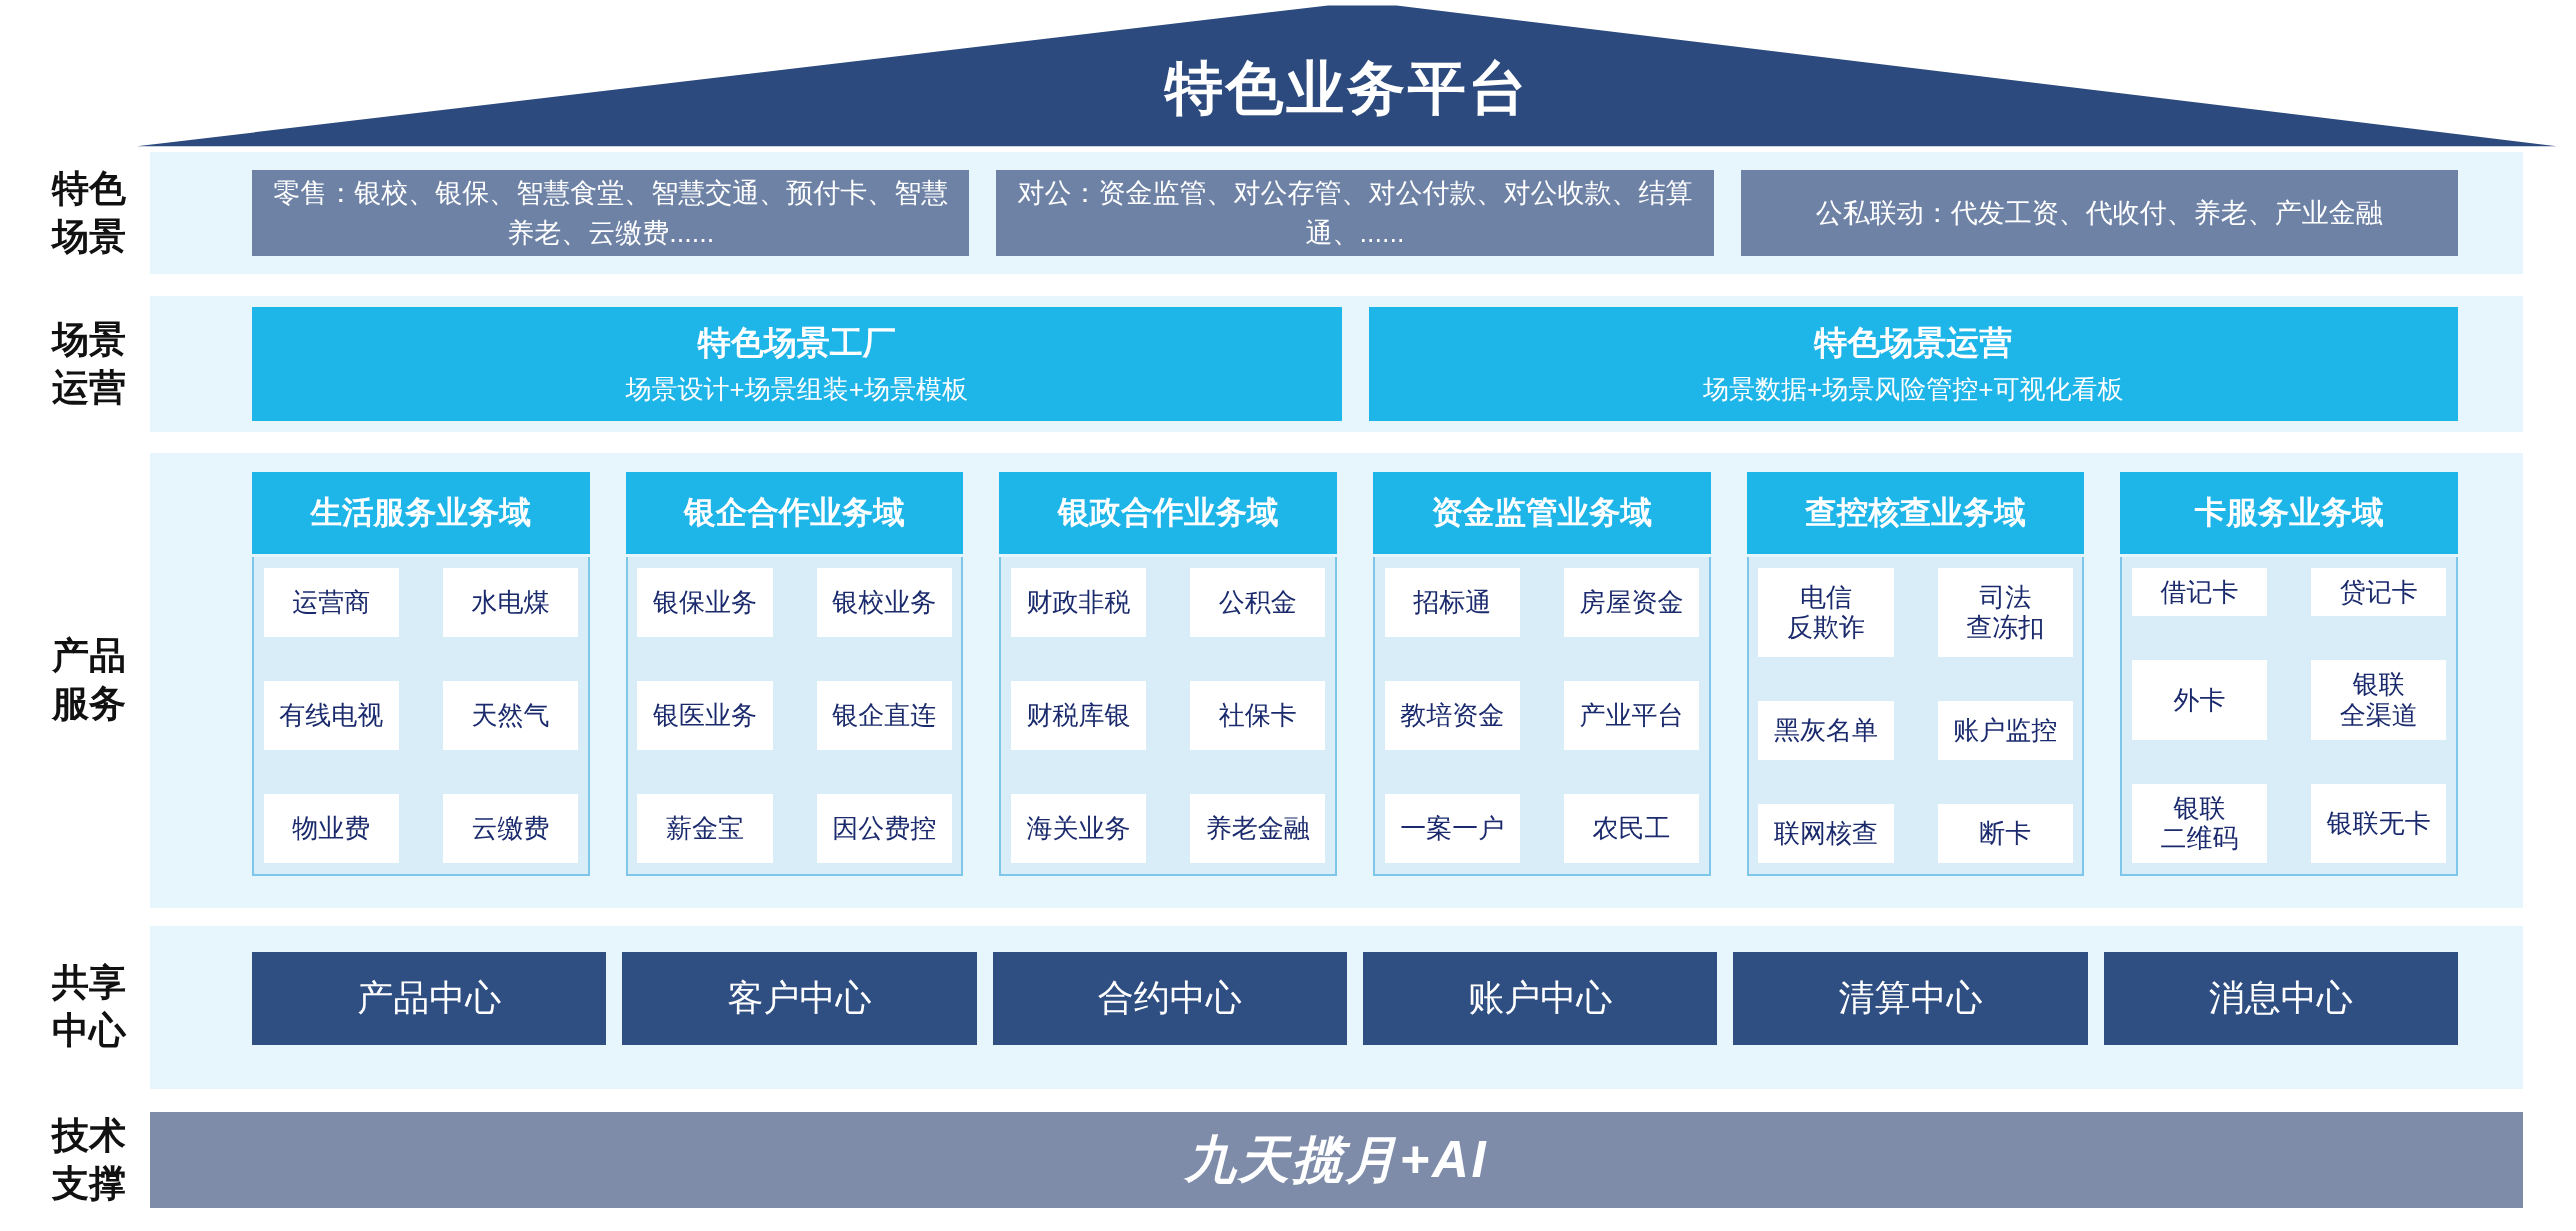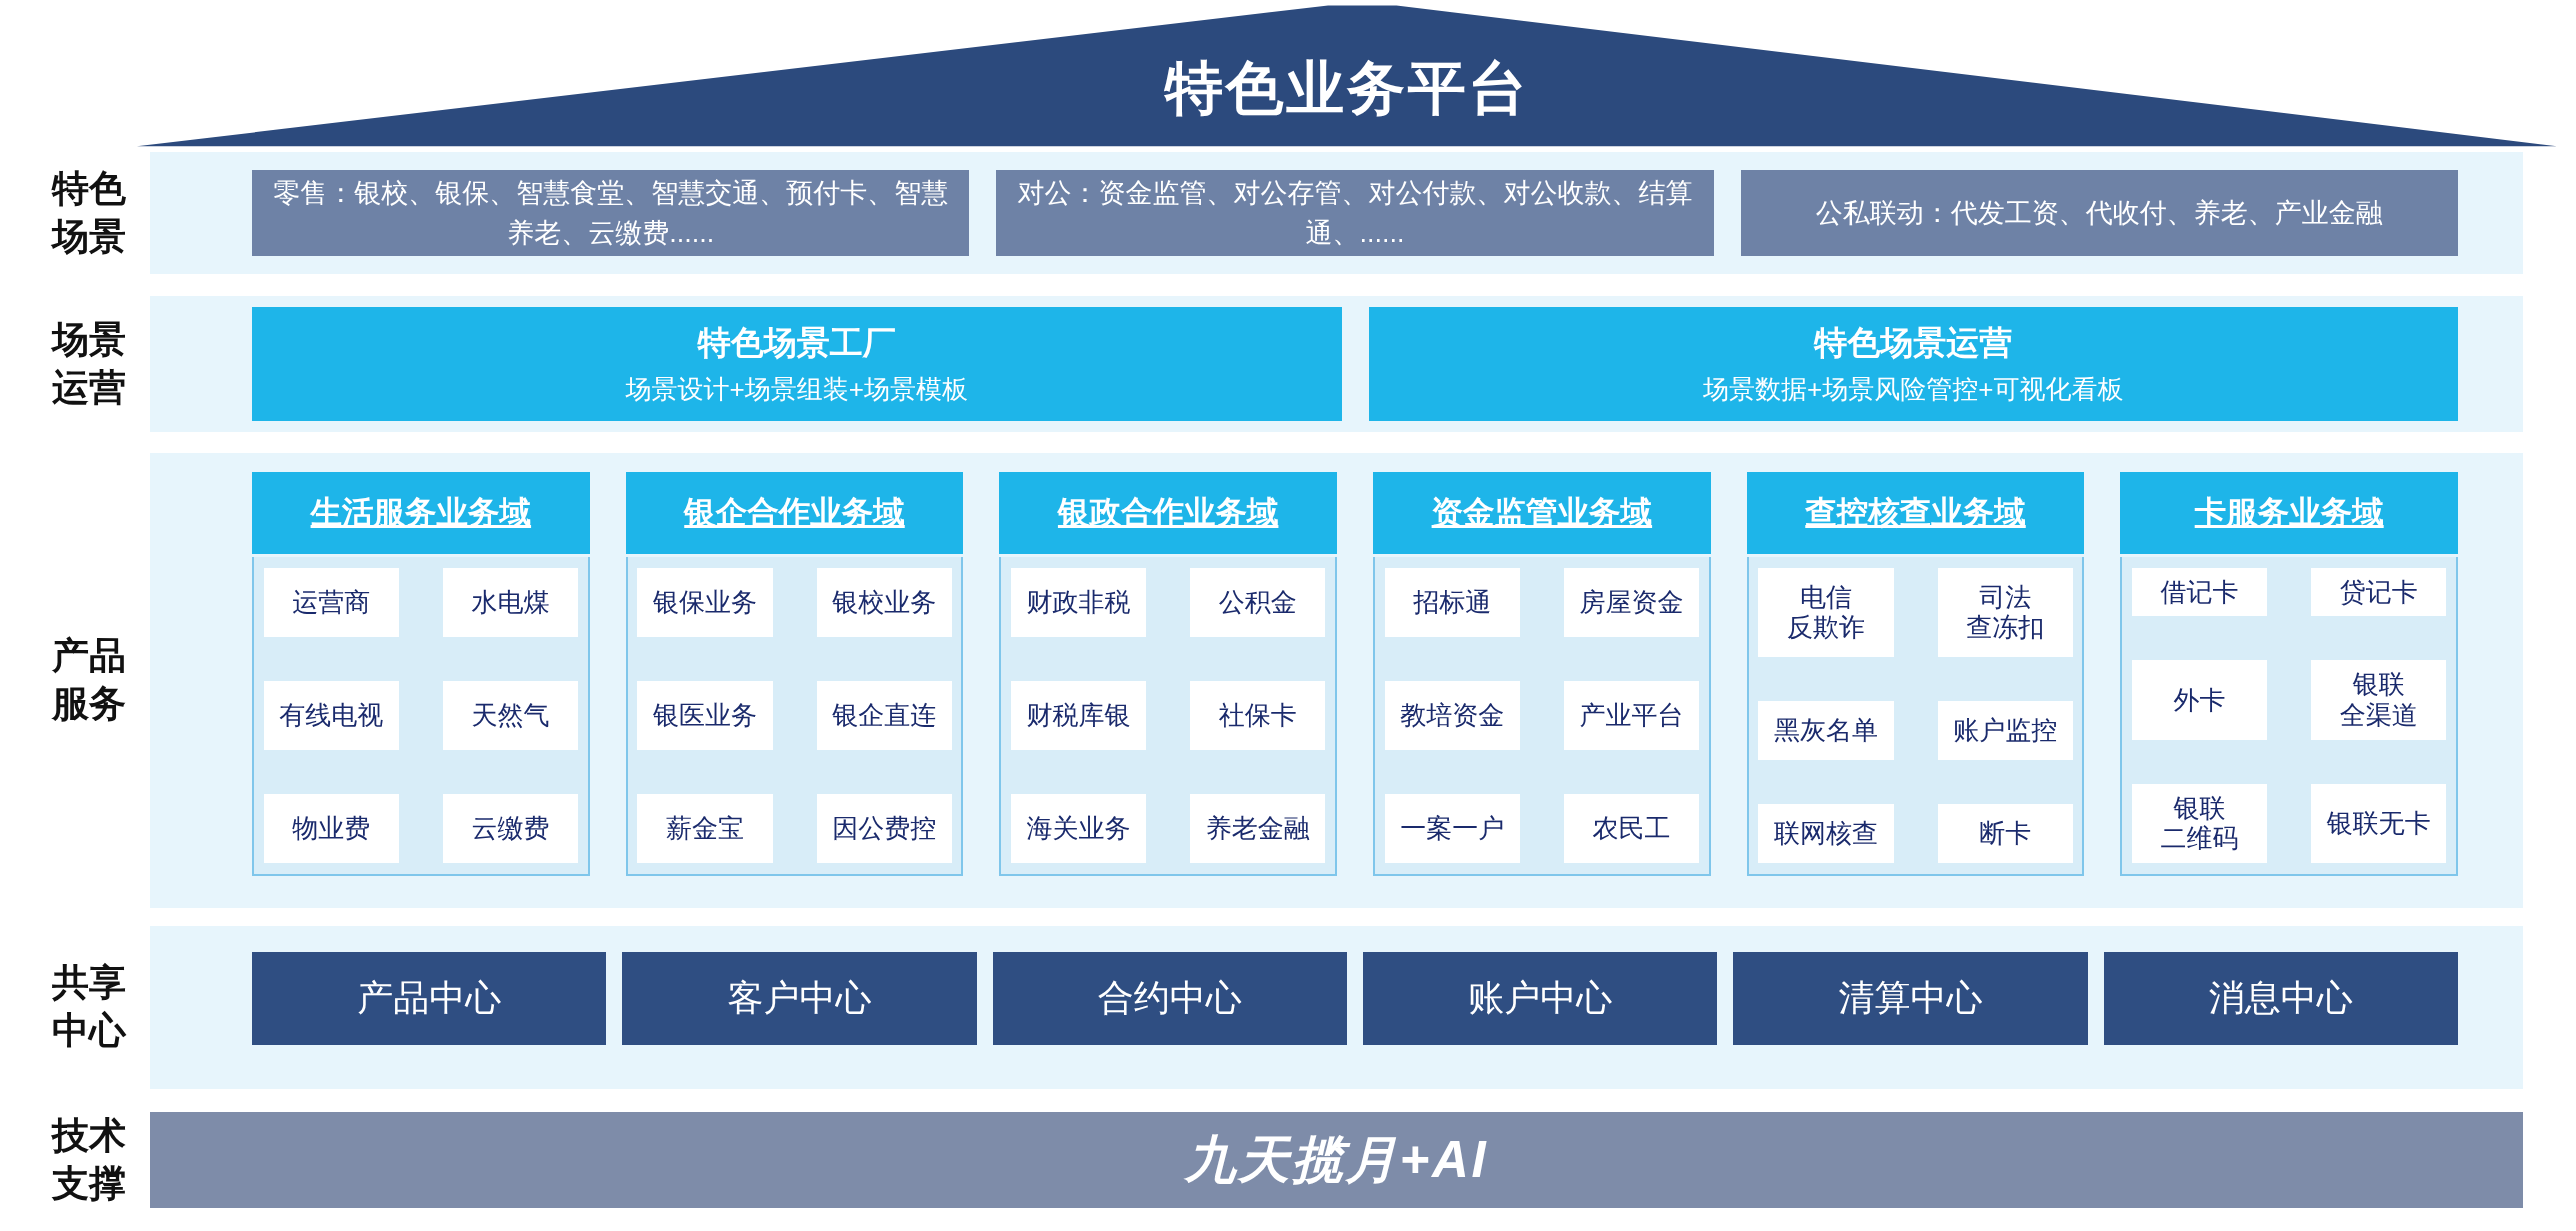--- a/index.html
+++ b/index.html
@@ -39,21 +39,21 @@
     text-align:center;box-sizing:border-box;padding:4.1px 0;
   }
   .op-title{font-size:33px;font-weight:700;}
   .op-subtitle{font-size:26px;font-weight:400;margin-top:6px;}
   
   .band-products{top:453px;height:455px;}
   .band-products .band-inner{padding-top:19px;gap:36px;align-items:flex-start;}
   .domain-card{flex:1;height:404px;display:flex;flex-direction:column;box-sizing:border-box;}
   .domain-header{
     height:82px;background:#1eb5e9;color:#ffffff;font-size:31.5px;font-weight:700;
-    display:flex;align-items:center;justify-content:center;flex:0 0 auto;text-decoration:underline;
+    display:flex;align-items:center;justify-content:center;flex:0 0 auto;
   }
   .domain-body{
     flex:1;margin-top:2.7px;background:#d8edf8;border:2.1px solid #7fc6eb;border-top:none;
     box-sizing:border-box;display:grid;grid-template-columns:1fr 1fr;
     column-gap:8.2px;row-gap:31.5px;padding:11px 9.6px;gap:44px;
   }
   .domain-cell{
     background:#ffffff;color:#1a2a6c;font-size:26px;line-height:1.18;
     display:flex;align-items:center;justify-content:center;text-align:center;
     white-space:pre-line;

